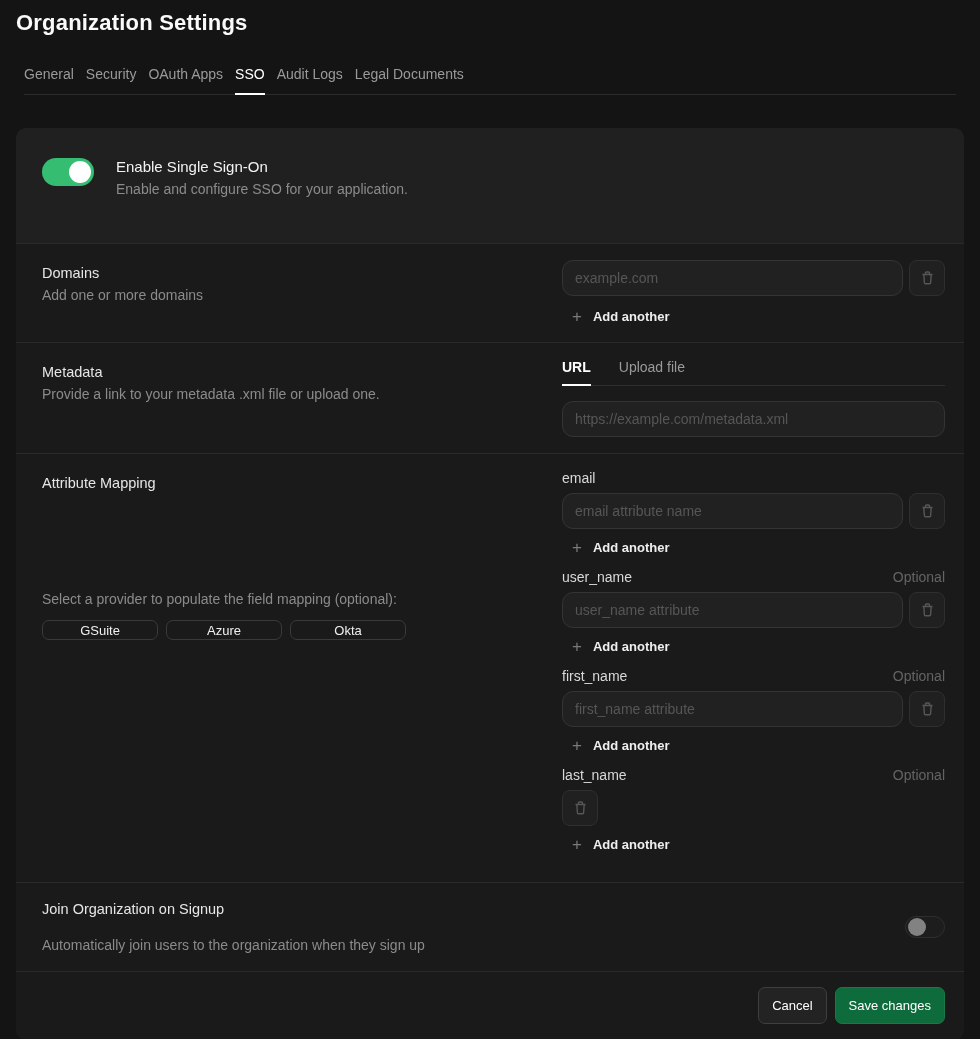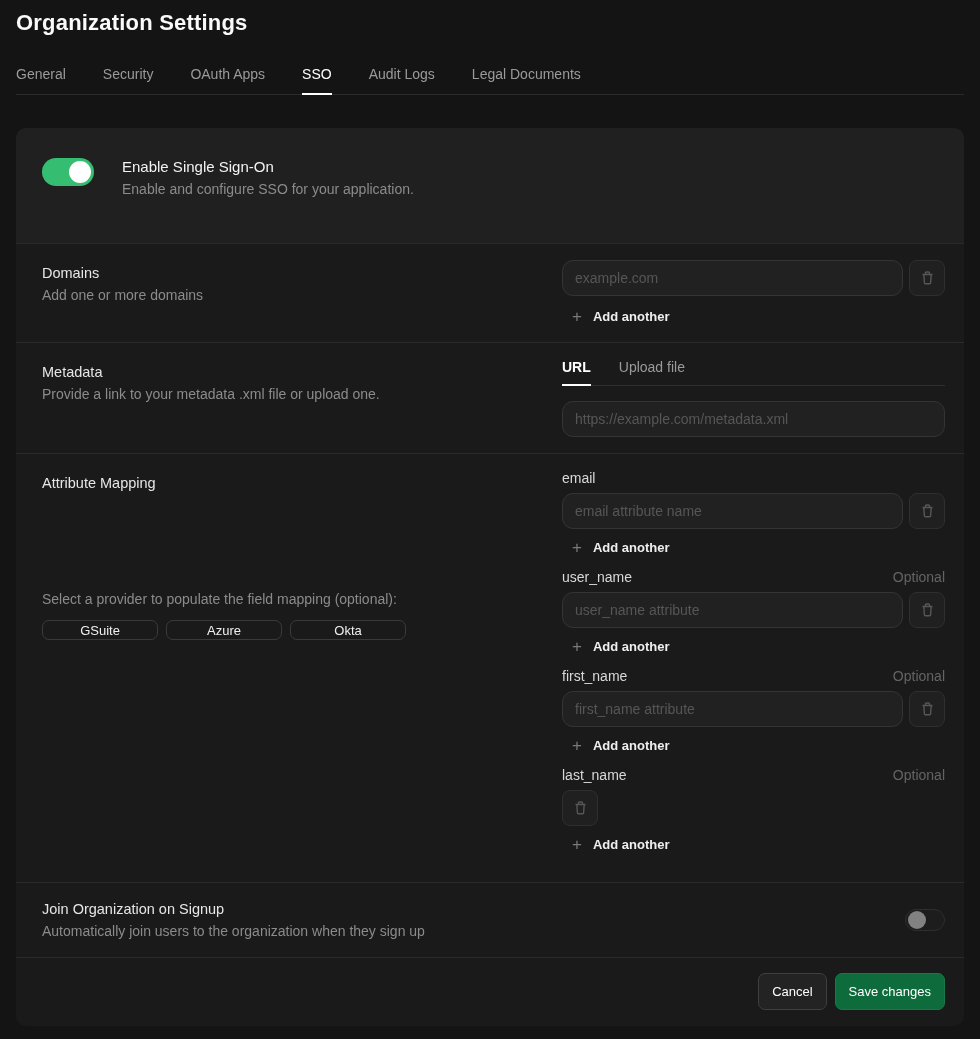--- a/index.html
+++ b/index.html
@@ -6,27 +6,27 @@
   html,body { width:980px; height:1039px; }
   body {
     background:#141414;
     color:#e8e8e8;
     font-family:"Liberation Sans", sans-serif;
     overflow:hidden;
   }
   .page-header { padding:10px 16px 0; }
   .page-title { font-size:22px; font-weight:700; color:#fafafa; letter-spacing:.2px; }
 
-  .tabs { display:flex; gap:37px; margin:0 16px; padding-top:30px; border-bottom:1px solid #2b2b2b; }
+  .tabs { display:flex; gap:12px; margin:0 24px; padding-top:30px; border-bottom:1px solid #2b2b2b; }
   .tab { font-size:14px; color:#9a9a9a; padding-bottom:11px; cursor:pointer; }
   .tab.active { color:#ffffff; border-bottom:2px solid #ffffff; margin-bottom:-1px; }
 
   .card { margin:33px 16px 0; background:#1a1a1a; border-radius:10px; overflow:hidden; }
 
-  .section-enable { background:#202020; padding:30px 26px 46px; display:flex; gap:28px; align-items:flex-start; }
+  .section-enable { background:#202020; padding:30px 26px 46px; display:flex; gap:22px; align-items:flex-start; }
   .enable-title { font-size:15px; color:#f2f2f2; margin-bottom:6px; }
   .enable-desc { font-size:14px; color:#8b8b8b; }
 
   .toggle { position:relative; border-radius:999px; cursor:pointer; flex-shrink:0; }
   .toggle.on { width:52px; height:28px; background:#35bd72; }
   .toggle.on .knob { position:absolute; top:3px; left:27px; width:22px; height:22px; border-radius:50%; background:#ffffff; }
   .toggle.off { width:40px; height:22px; background:#1d1d1d; border:1px solid #2e2e2e; }
   .toggle.off .knob { position:absolute; top:1px; left:2px; width:18px; height:18px; border-radius:50%; background:#828282; }
 
   .row { display:flex; border-top:1px solid #2a2a2a; padding:16px 19px 16px 26px; }
@@ -64,21 +64,21 @@
   .provider-block { margin-top:100px; }
   .provider-hint { font-size:14px; color:#8b8b8b; margin-bottom:13px; }
   .provider-buttons { display:flex; gap:8px; }
   .provider-btn {
     width:116px; height:20px; border:1px solid #3a3a3a; border-radius:7px; background:transparent;
     color:#f0f0f0; font-size:13px; display:flex; align-items:center; justify-content:center; cursor:pointer;
     font-family:"Liberation Sans", sans-serif;
   }
 
   .row-join { align-items:center; justify-content:space-between; padding-top:18px; padding-bottom:18px; }
-  .join-title { font-size:14.5px; color:#e6e6e6; margin-bottom:6px; }
+  .join-title { font-size:14.5px; color:#e6e6e6; margin-bottom:20px; }
   .join-desc { font-size:14px; color:#8b8b8b; }
 
   .footer { border-top:1px solid #2a2a2a; display:flex; justify-content:flex-end; gap:8px; padding:15px 19px 16px; }
   .btn { height:37px; padding:0 13px; border-radius:7px; font-size:13px; color:#ffffff; cursor:pointer;
          display:flex; align-items:center; font-family:"Liberation Sans", sans-serif; }
   .btn-cancel { background:#232323; border:1px solid #3f3f3f; }
   .btn-save { background:#0e6b3b; border:1px solid #17794a; }
 </style>
 </head>
 <body>

